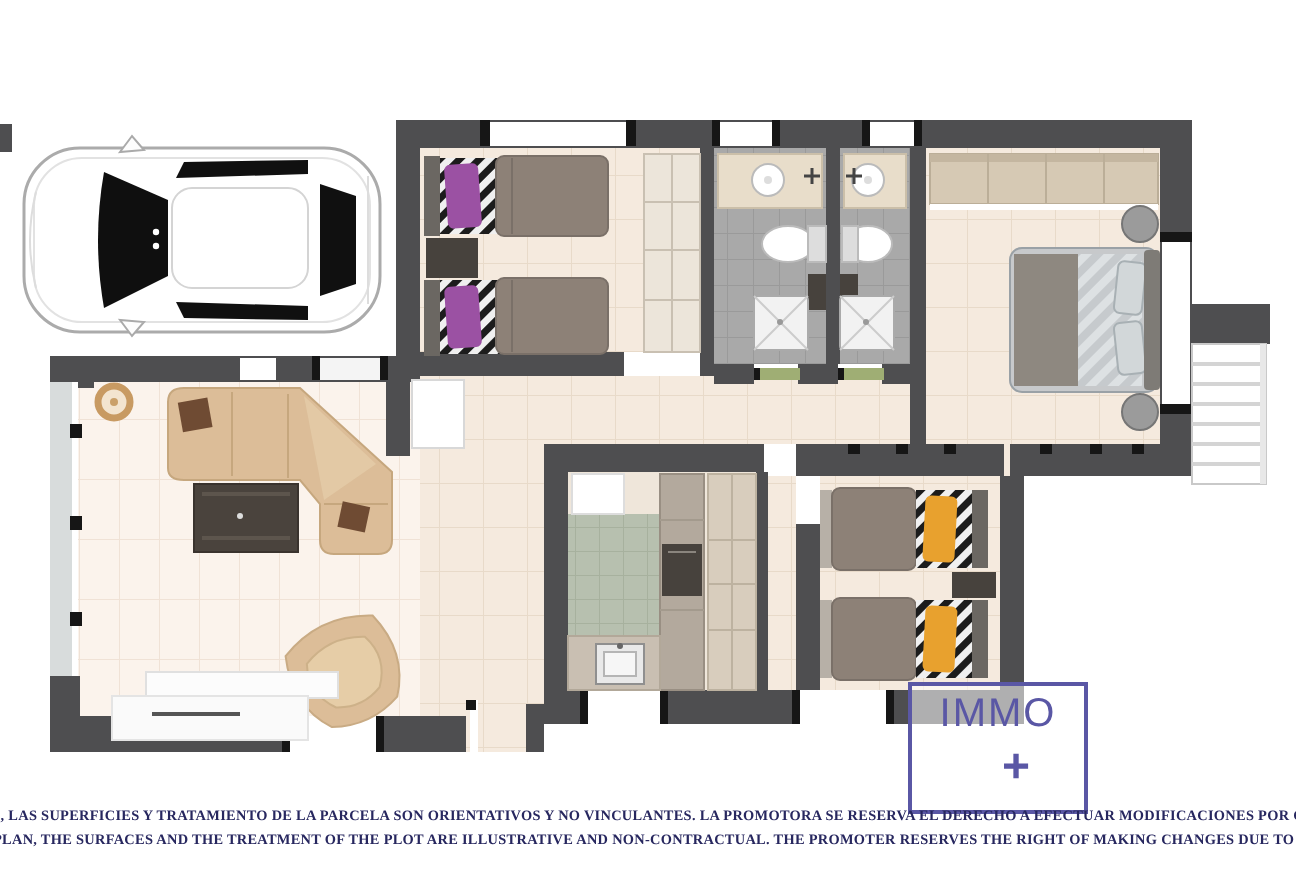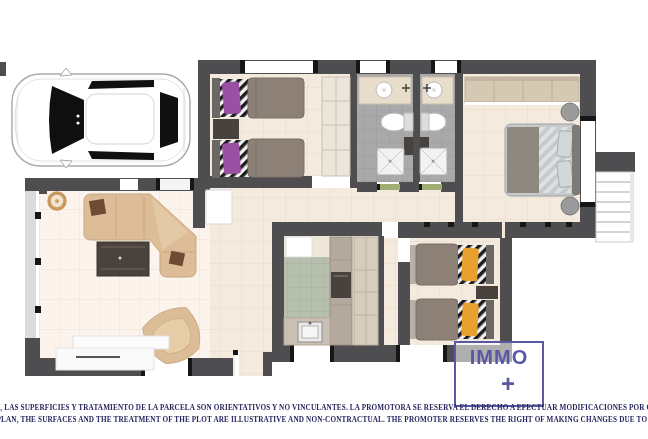--- a/index.html
+++ b/index.html
@@ -15,21 +15,21 @@
   .pP{fill:var(--pillow_purple,#9b51a3);}
   .pO{fill:var(--pillow_orange,#e8a12e);}
   .blk{fill:var(--blanket_gray,#8d8177);}
   .matG{fill:#9fae74;}
   .darkf{fill:#47423d;}
 
   
   .logo{position:absolute;left:454px;top:341px;width:86px;height:62px;
         border:2px solid var(--logo_purple,#5a57a5);background:rgba(255,255,255,.55);
         text-align:center;line-height:1;}
-  .logo .l1{margin-top:4px;font-size:20px;font-weight:bold;letter-spacing:1px;
+  .logo .l1{margin-top:4px;font-size:20px;font-weight:normal;letter-spacing:1px;
             color:var(--logo_purple,#5a57a5);}
   .logo .l2{margin-top:1px;font-size:27px;font-weight:bold;letter-spacing:0px;}
   .lp{color:var(--logo_purple,#5a57a5);}
   .lc{color:var(--logo_cyan,#87d7e5);}
   .plus{position:absolute;left:45px;top:29px;font-size:24px;font-weight:bold;
         color:var(--logo_purple,#5a57a5);z-index:3;}
 
   
   .disc{position:absolute;left:50%;transform:translateX(-50%);white-space:nowrap;
         font-family:"Liberation Serif",serif;font-weight:bold;font-size:7.2px;

